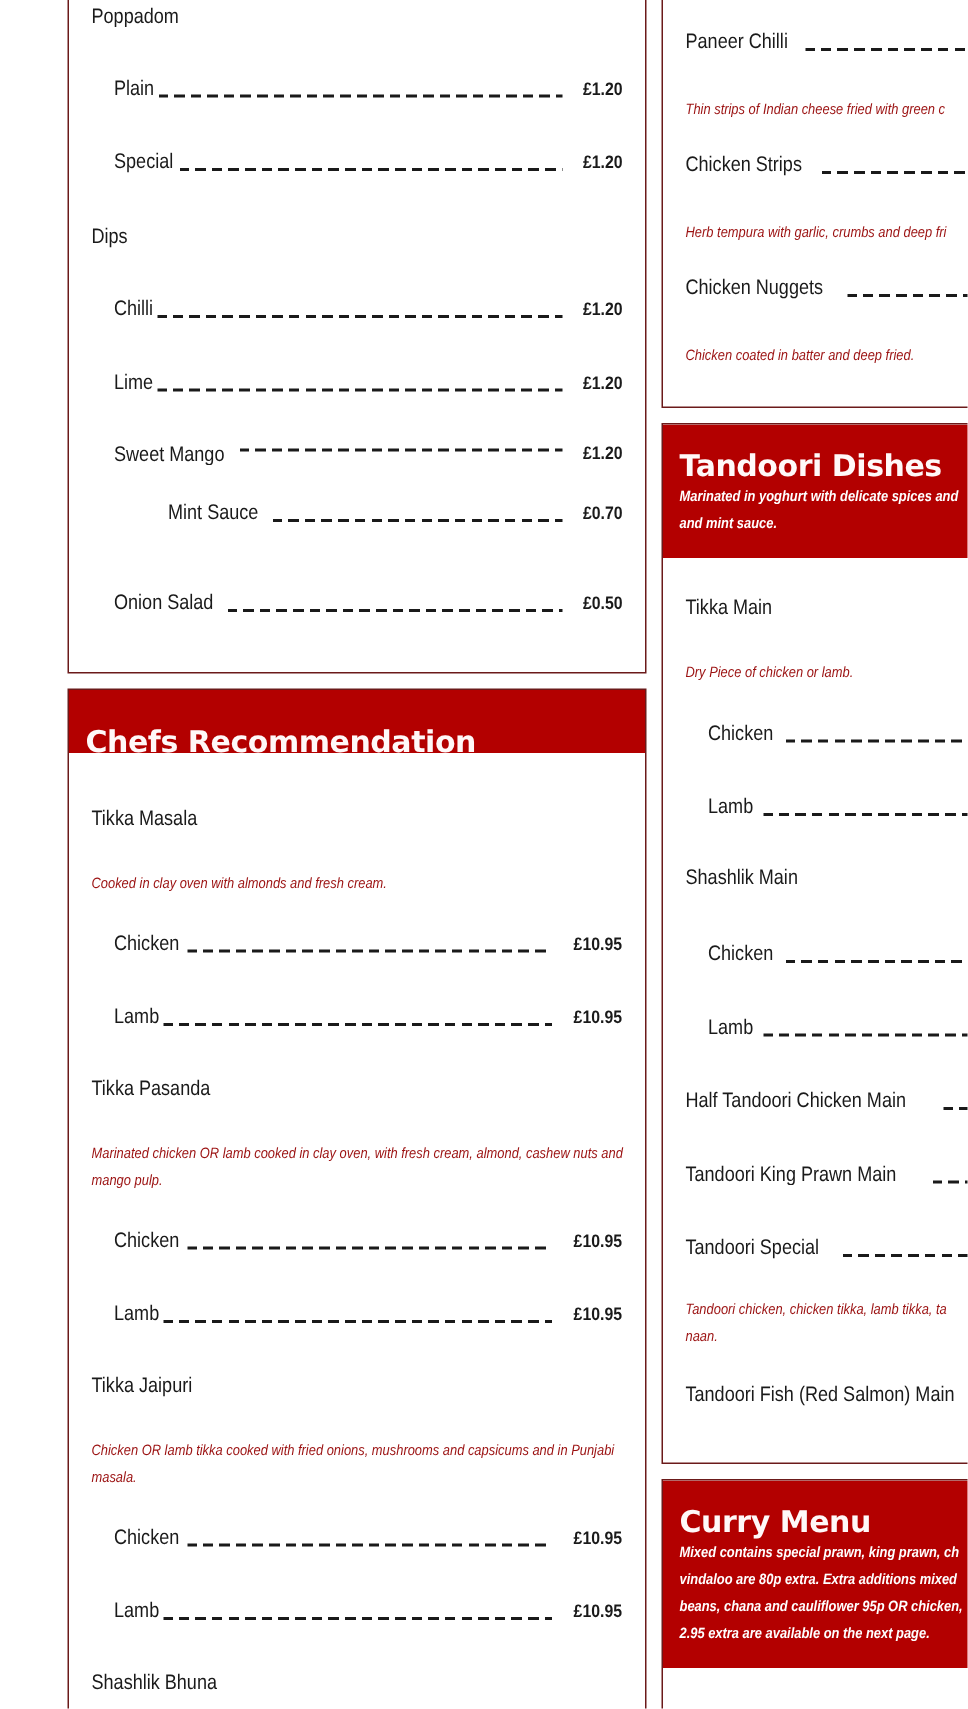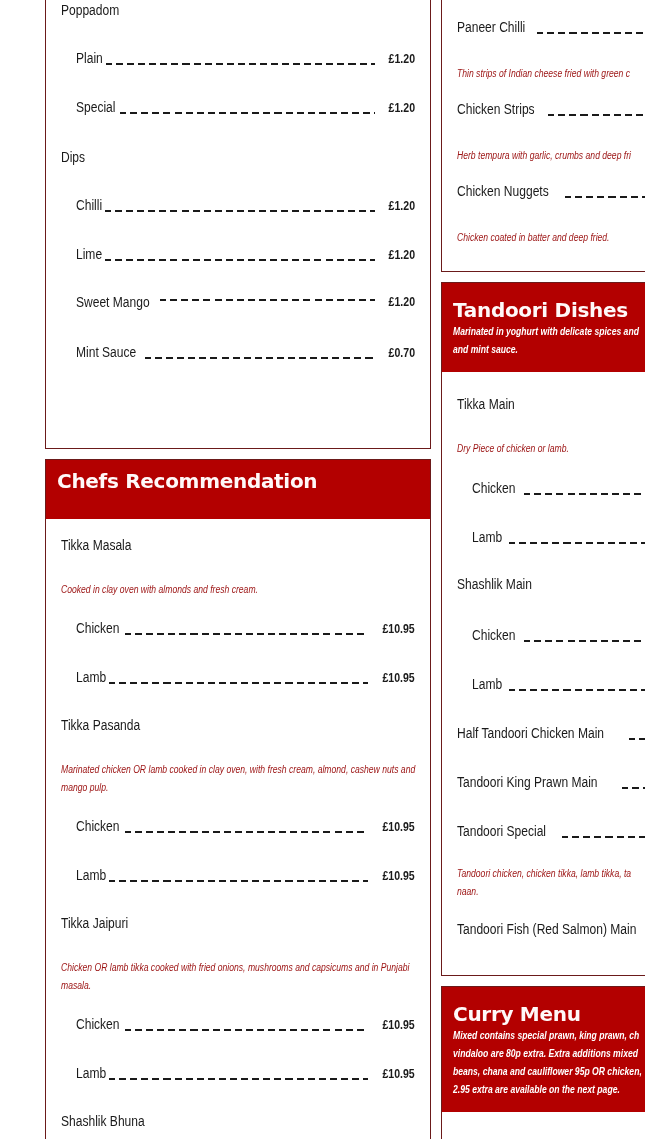--- a/index.html
+++ b/index.html
@@ -135,29 +135,34 @@
   <div class="row sub" style="top:252px;justify-content:flex-end;">
     <span class="name">Lime</span>
     <span class="dots"></span>
     <span class="price">£1.20</span>
   </div>
   <div class="row sub" style="top:301px;align-items:center;">
     <span class="name">Sweet Mango</span>
     <span class="dots"></span>
     <span class="price">£1.20</span>
   </div>
-  <div class="row sub" style="top:350px;">
+  <div class="row sub" style="top:339px;margin-left:36px;">
     <span class="name">Mint Sauce</span>
     <span class="dots"></span>
     <span class="price">£0.70</span>
   </div>
+  <div class="row sub" style="top:399px;">
+    <span class="name">Onion Salad</span>
+    <span class="dots"></span>
+    <span class="price">£0.50</span>
+  </div>
 </div>
 
 <div class="card" style="left:45px; top:459px; width:386px; height:700px;">
-  <div class="card-header" style="height:59px; padding-top:8px;">
+  <div class="card-header" style="height:42px; padding-top:21px;">
     <div class="card-title">Chefs Recommendation</div>
   </div>
 
   <div class="heading" style="top:76px;">Tikka Masala</div>
   <div class="desc" style="top:121px;">Cooked in clay oven with almonds and fresh cream.</div>
   <div class="row sub" style="top:157px;">
     <span class="name">Chicken</span>
     <span class="dots"></span>
     <span class="price">£10.95</span>
   </div>

